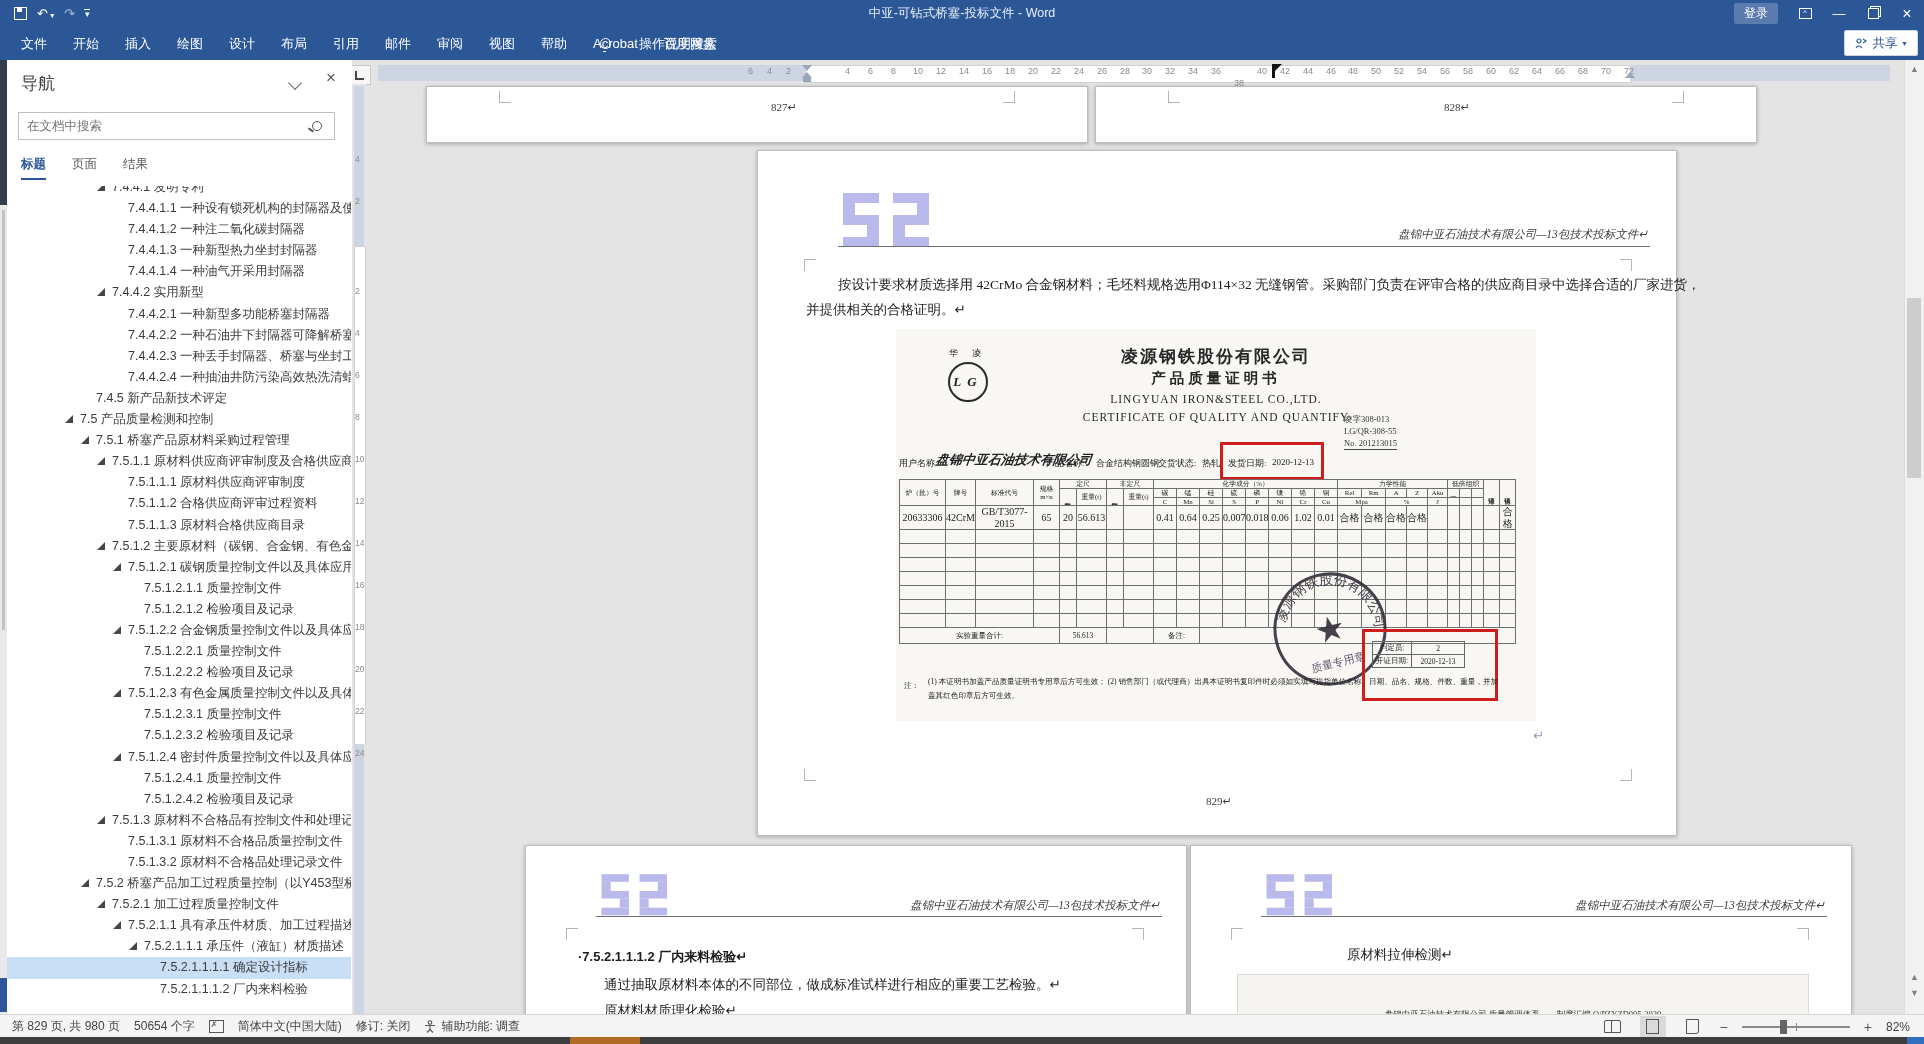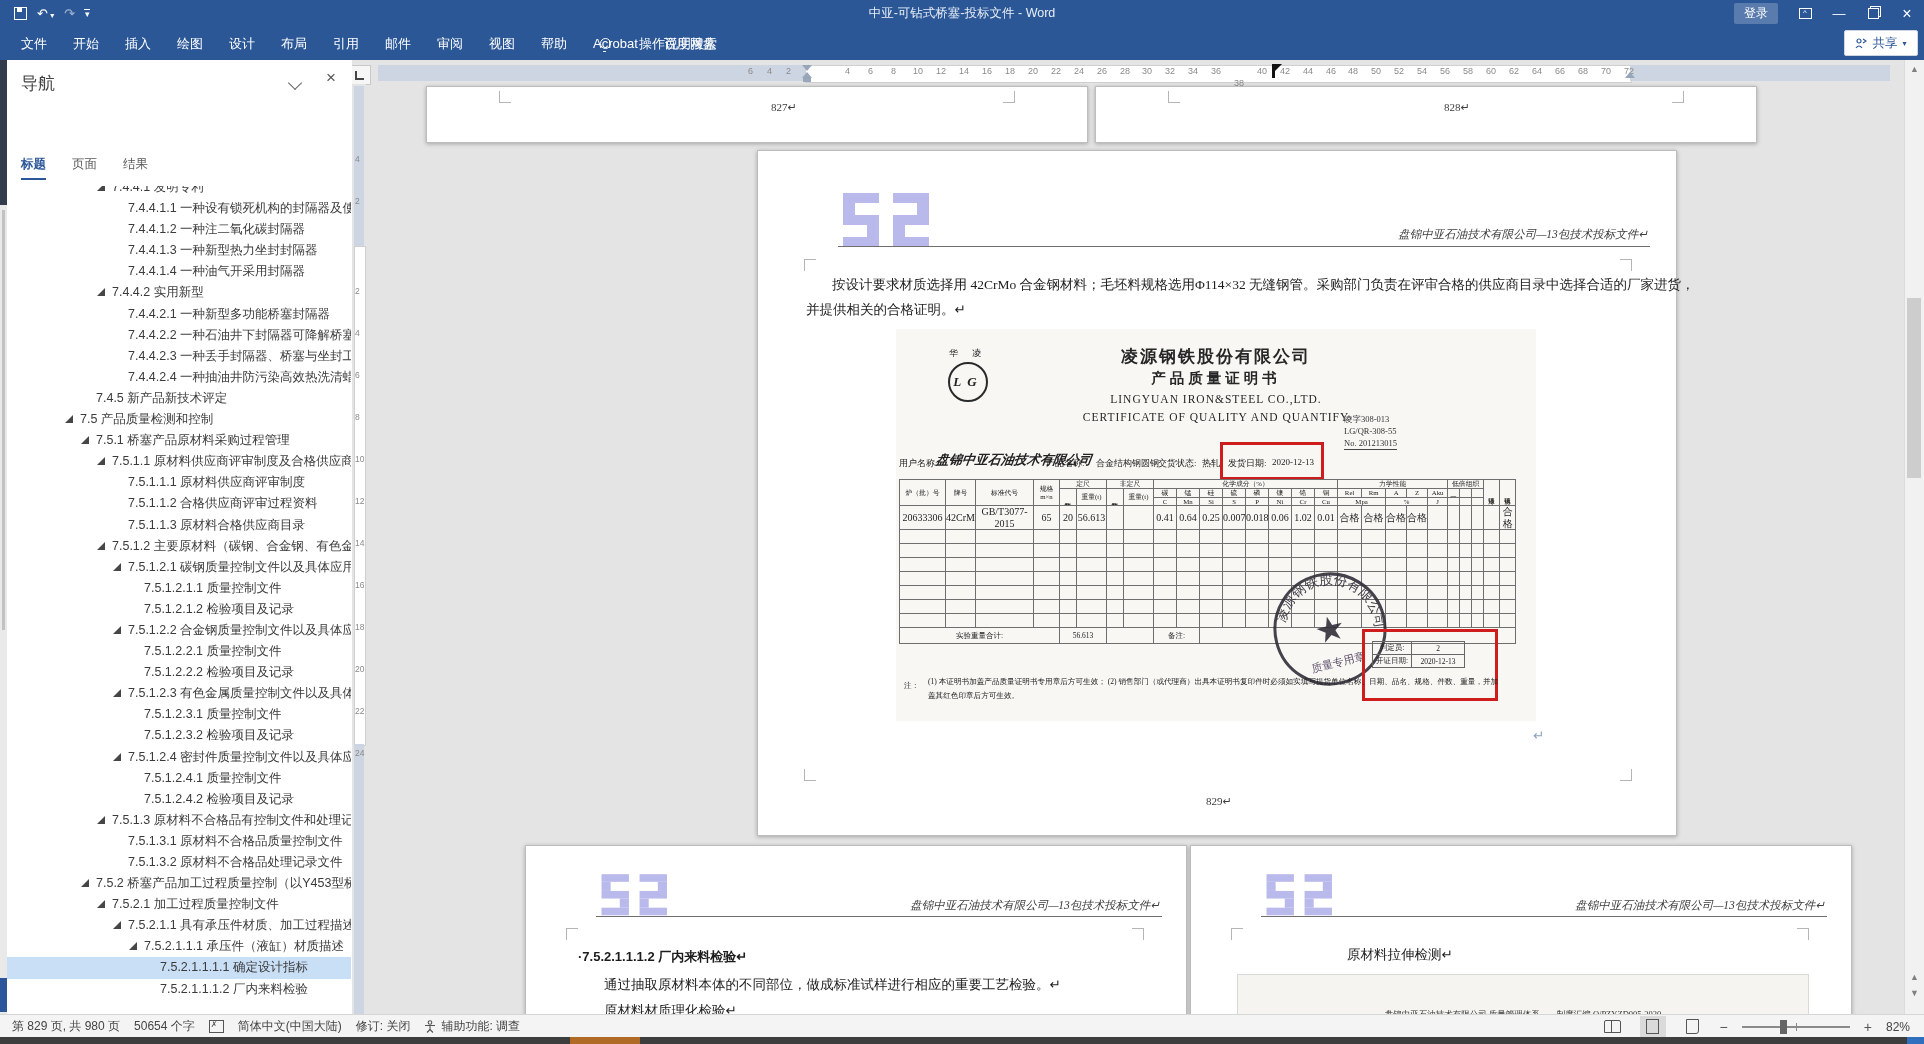--- a/index.html
+++ b/index.html
@@ -178,20 +178,24 @@
   <div class="lstrip">
     <div class="lstrip-dark"></div>
     <div class="lstrip-thumb"></div>
     <div class="lstrip-blue"></div>
   </div>
 
   <div class="navpane">
     <div class="nav-title">导航</div>
     <div class="nav-chevron"></div>
     <div class="nav-close">×</div>
+    <div class="nav-search">
+      <input type="text" placeholder="在文档中搜索" style="">
+      <span class="mag"></span>
+    </div>
     <div class="nav-tabs">
 
     <span class="nav-tab active">标题</span>
         <span class="nav-tab">页面</span>
         <span class="nav-tab">结果</span>
       </div>
     <div class="nav-list">
 
         <div class="nav-item expanded clipped" style="--lvl: 3;">
           <span class="tri"></span>
@@ -497,21 +501,21 @@
             <rect x="76" y="10" width="12" height="12"></rect>
           <rect x="52" y="22" width="36" height="10"></rect>
             <rect x="52" y="32" width="12" height="12"></rect>
           <rect x="52" y="44" width="36" height="10"></rect>
         </g>
       </svg>
       <span class="pg-header" style="right:28px;top:76px;">盘锦中亚石油技术有限公司—13包技术投标文件↵</span>
       <div class="hline" style="left:80px;top:95px;width:812px;"></div>
       <span class="cmark" style="left:46px;top:108px;"></span>
       <span class="cmark" style="left:862px;top:108px;transform:scaleX(-1);"></span>
-      <span class="doctext" style="left:74px;top:125px;">按设计要求材质选择用 42CrMo 合金钢材料；毛坯料规格选用Φ114×32 无缝钢管。采购部门负责在评审合格的供应商目录中选择合适的厂家进货，</span>
+      <span class="doctext" style="left:80px;top:125px;">按设计要求材质选择用 42CrMo 合金钢材料；毛坯料规格选用Φ114×32 无缝钢管。采购部门负责在评审合格的供应商目录中选择合适的厂家进货，</span>
       <span class="doctext" style="left:48px;top:150px;">并提供相关的合格证明。↵</span>
 
       <div class="cert" style="left:138px;top:178px;width:640px;height:392px;">
         <div class="hualing" style="left:42px;top:18px;width:60px;">
           <div>华 凌</div>
           <div class="circ">
               <span>LG</span>
             </div>
         </div>
         <div class="cert-co" style="top:16px;">凌源钢铁股份有限公司</div>

